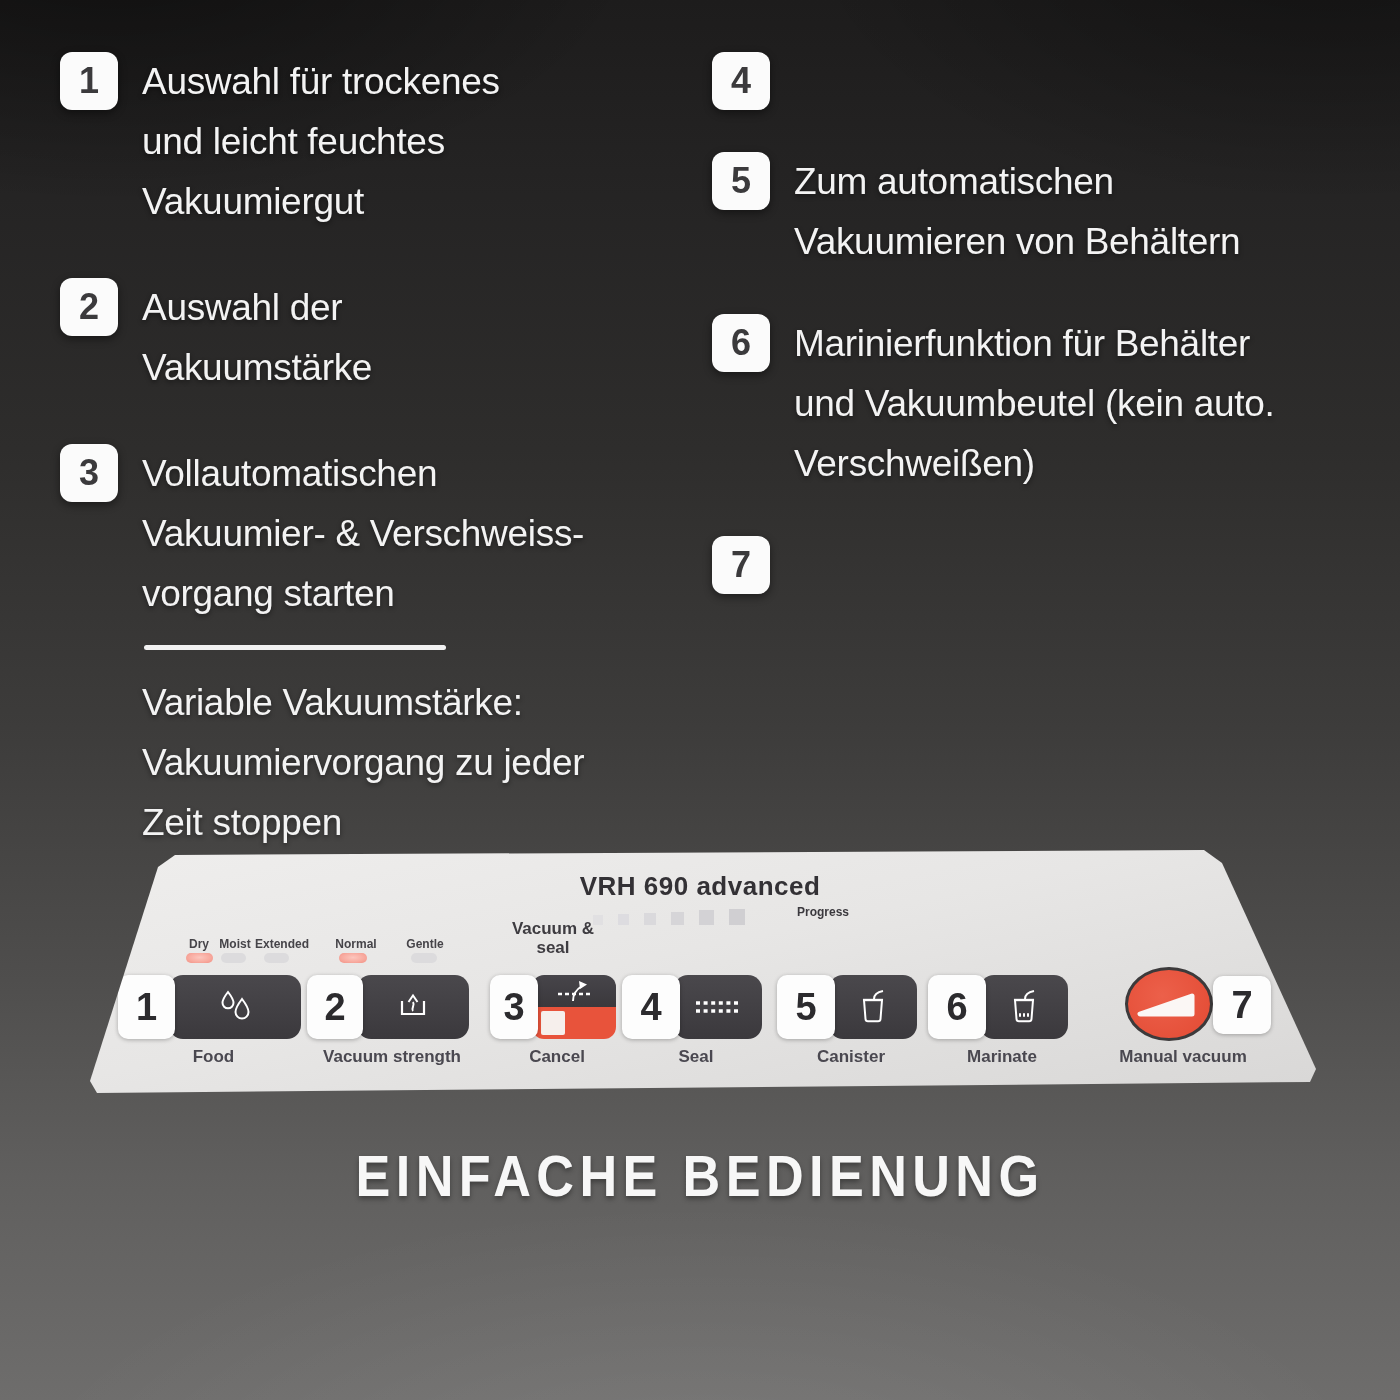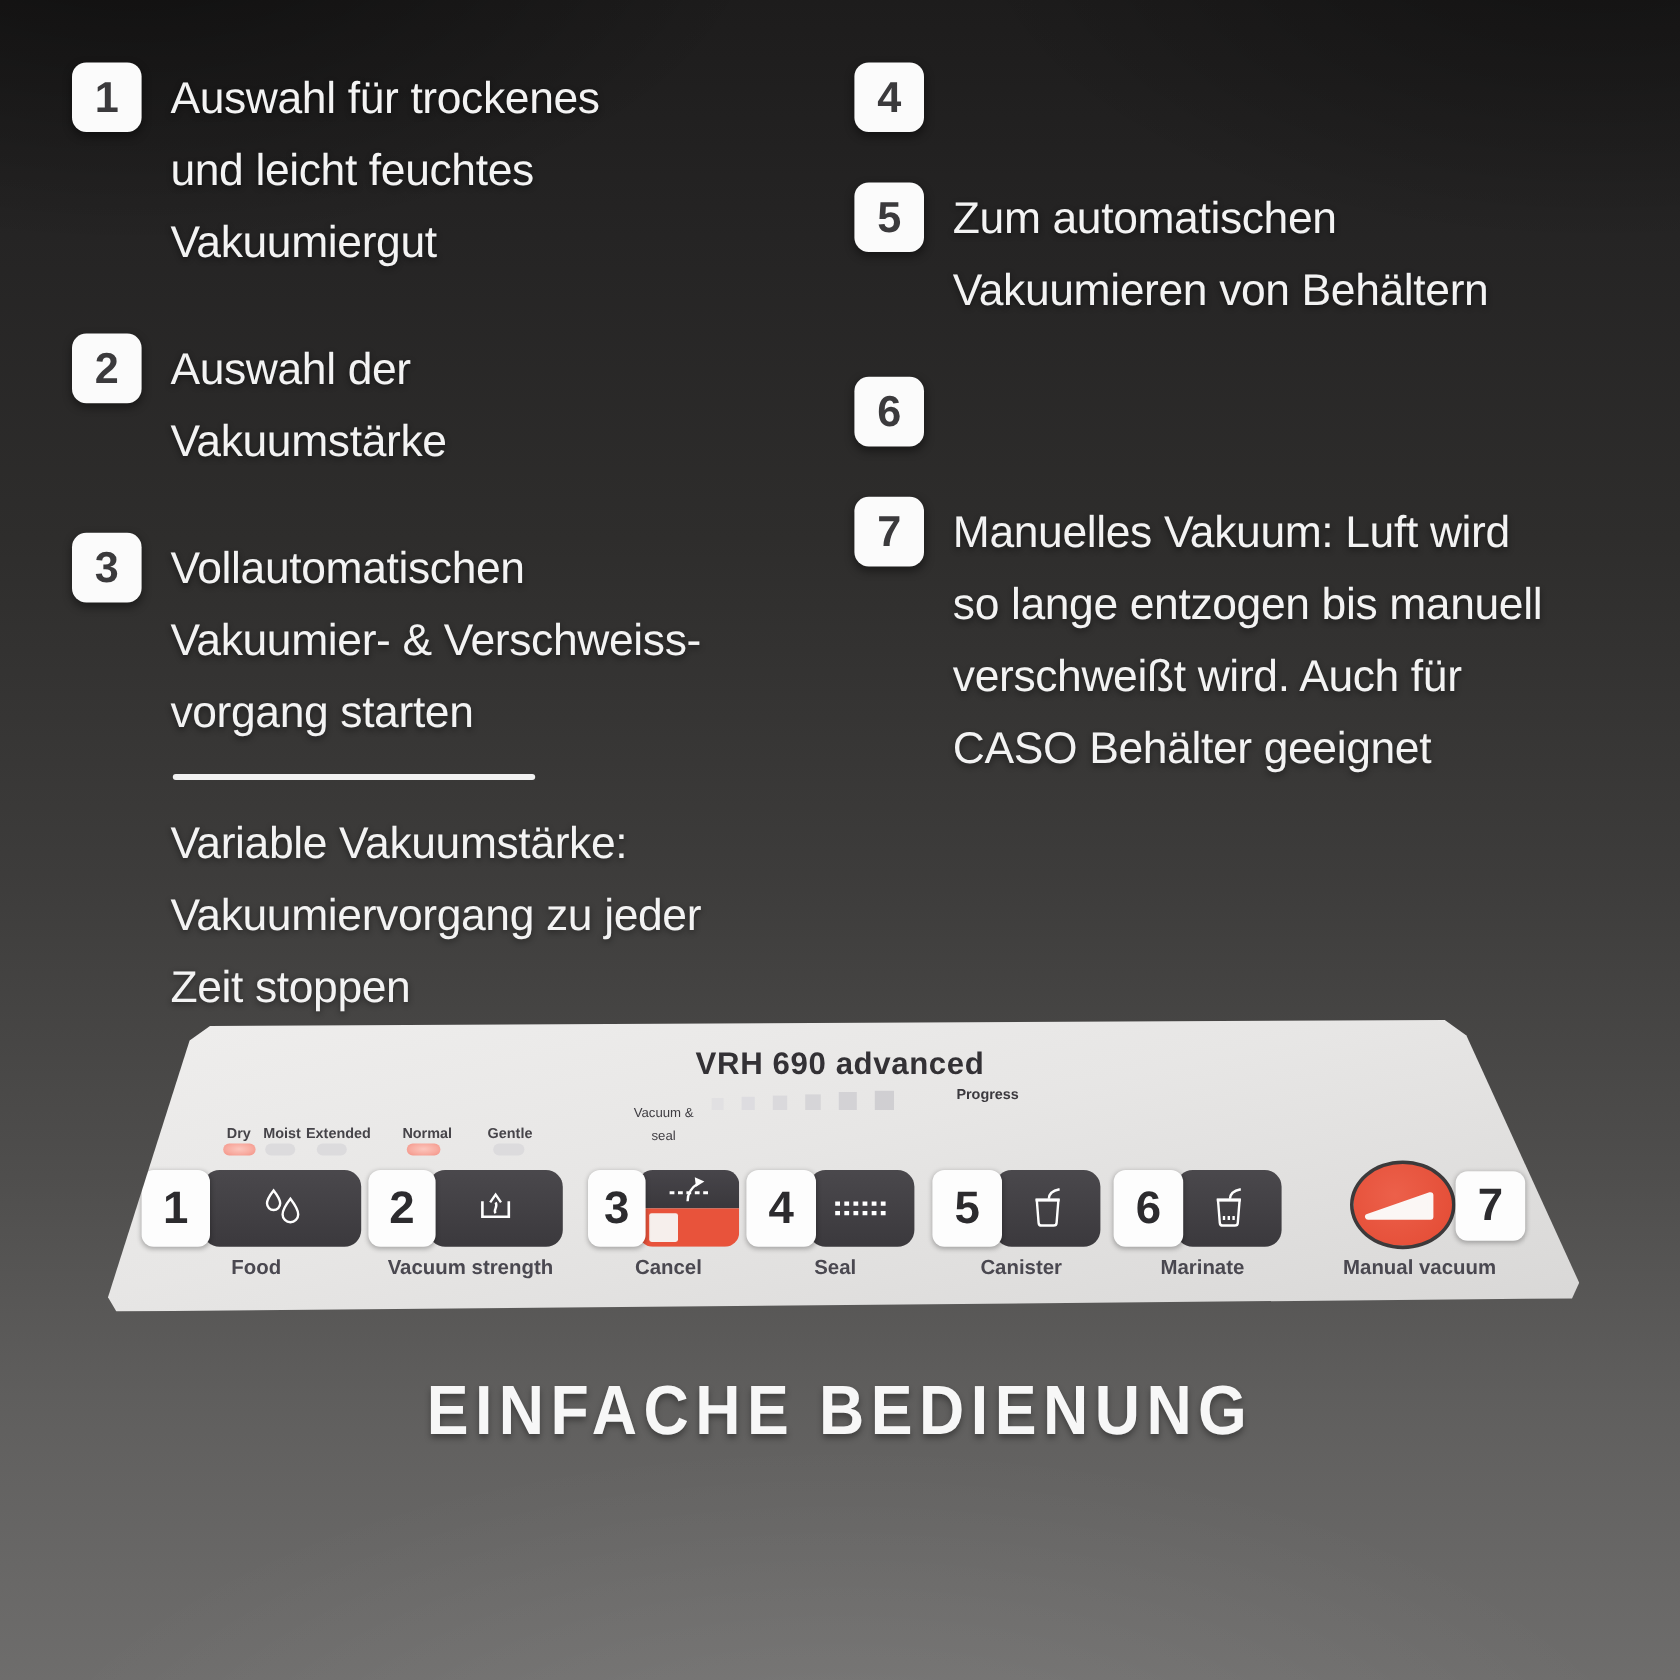--- a/index.html
+++ b/index.html
@@ -52,21 +52,21 @@
   .psq:nth-child(3){width:12px;height:12px;background:#dad9dc;}
   .psq:nth-child(4){width:13px;height:13px;background:#d6d5d8;}
   .psq:nth-child(5){width:15px;height:15px;background:#d3d2d5;}
   .psq:nth-child(6){width:16px;height:16px;background:#d0cfd2;}
   .progress-label{position:absolute;left:712px;top:60px;font-size:12px;font-weight:700;color:#3b393e;}
   .mode-label{position:absolute;top:92px;font-size:12px;font-weight:700;color:#464449;text-align:center;}
   .mode-led{position:absolute;top:108px;height:10px;border-radius:5px;}
   .mode-led.lit{background:radial-gradient(ellipse at 50% 45%,#fcc6bd 0%,#f8aba0 55%,#f29083 100%);}
   .mode-led.off{background:#dcdbdd;}
   .vs-label{position:absolute;left:398px;top:74px;width:140px;text-align:center;
-    font-size:11px;font-weight:400;line-height:19px;color:#3e3c41;white-space:pre-line;}
+    font-size:17px;font-weight:700;line-height:19px;color:#3e3c41;white-space:pre-line;}
   .ctrl{position:absolute;top:130px;height:92px;}
   .tag{
     position:absolute;top:0;height:64px;background:#fdfdfd;border-radius:10px;z-index:2;
     display:flex;align-items:center;justify-content:center;
     font-size:38px;font-weight:700;color:#2c2b2e;box-shadow:0 1px 4px rgba(0,0,0,0.28);
   }
   .btn-dark{
     position:absolute;top:0;height:64px;border-radius:14px;z-index:1;
     background:linear-gradient(180deg,#4a484c 0%,#3b393d 100%);
     display:flex;align-items:center;justify-content:center;
@@ -142,29 +142,28 @@
     </div>
     <div class="ann-item">
       <div class="badge">5</div>
       <div class="ann-body">
         <div class="ann-text">Zum automatischen
 Vakuumieren von Behältern</div>
       </div>
     </div>
     <div class="ann-item">
       <div class="badge">6</div>
+      <div class="ann-body">
+        <div class="ann-text">Marinierfunktion für Behälter
+und Vakuumbeutel (kein auto.
+Verschweißen)</div>
+      </div>
     </div>
     <div class="ann-item">
       <div class="badge">7</div>
-      <div class="ann-body">
-        <div class="ann-text">Manuelles Vakuum: Luft wird
-so lange entzogen bis manuell
-verschweißt wird. Auch für
-CASO Behälter geeignet</div>
-      </div>
     </div>
   </div>
 
   <div class="panel">
 
     <div class="panel-title">VRH 690 advanced</div>
 
 
     <div class="progress-squares">
       <span class="psq"></span>

